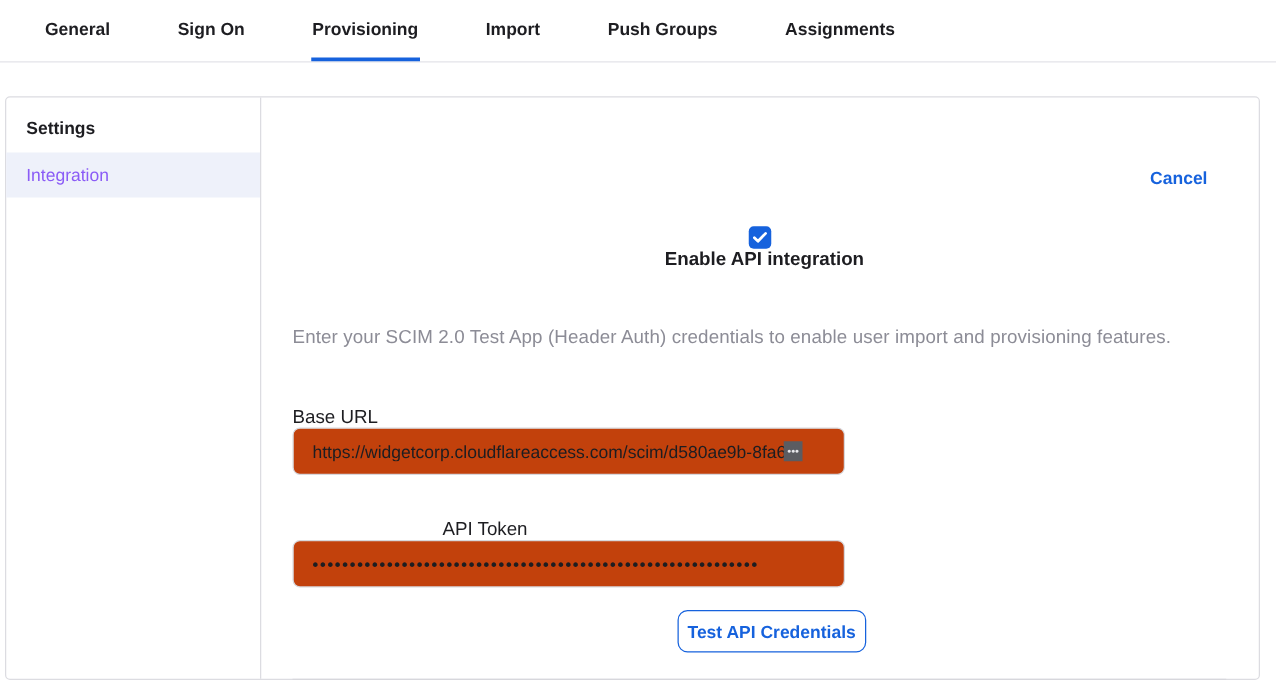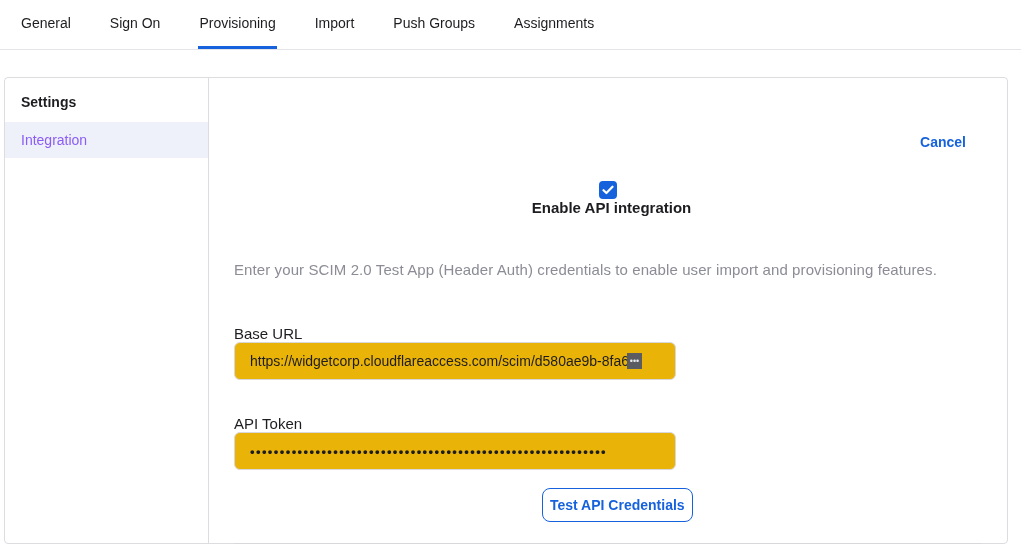--- a/index.html
+++ b/index.html
@@ -16,26 +16,27 @@
     display: flex;
     align-items: flex-end;
     gap: 37px;
     padding: 0 0 0 20px;
     border-bottom: 1px solid #e4e4e9;
     height: 50px;
     background: #fff;
   }
   .tab {
     font-size: 14px;
-    font-weight: 400;
+    font-weight: 700;
     color: #1d1d21;
     padding: 0 1px 15px 1px;
     border-bottom: 3px solid transparent;
     cursor: pointer;
     white-space: nowrap;
+    margin-left: 15px;
   }
   .tab.active { border-bottom-color: #1662dd; }
 
   
   .panel {
     position: absolute;
     left: 4px;
     top: 77px;
     width: 1004px;
     height: 467px;
@@ -115,34 +116,34 @@
     color: #8c8c96;
     letter-spacing: 0.1px;
   }
 
   .field-row {
     display: flex;
     align-items: flex-start;
     margin-top: 37px;
     flex-direction: column;
   }
-  .field-row.second { margin-top: 25px; }
+  .field-row.second { margin-top: 25px; text-align: center; }
   .field-label {
     width: 308px;
     flex-shrink: 0;
     font-size: 15px;
     color: #1d1d21;
     padding-top: 10px;
   }
   .text-input {
     width: 442px;
     height: 38px;
     border: 1px solid #d7d7dc;
     border-radius: 6px;
-    background: #eab308;
+    background: #c2410c;
     display: flex;
     align-items: center;
     padding: 0 6px 0 15px;
     font-size: 14px;
     color: #1d1d21;
     overflow: hidden;
     cursor: text;
   }
   .text-input .value {
     white-space: nowrap;

